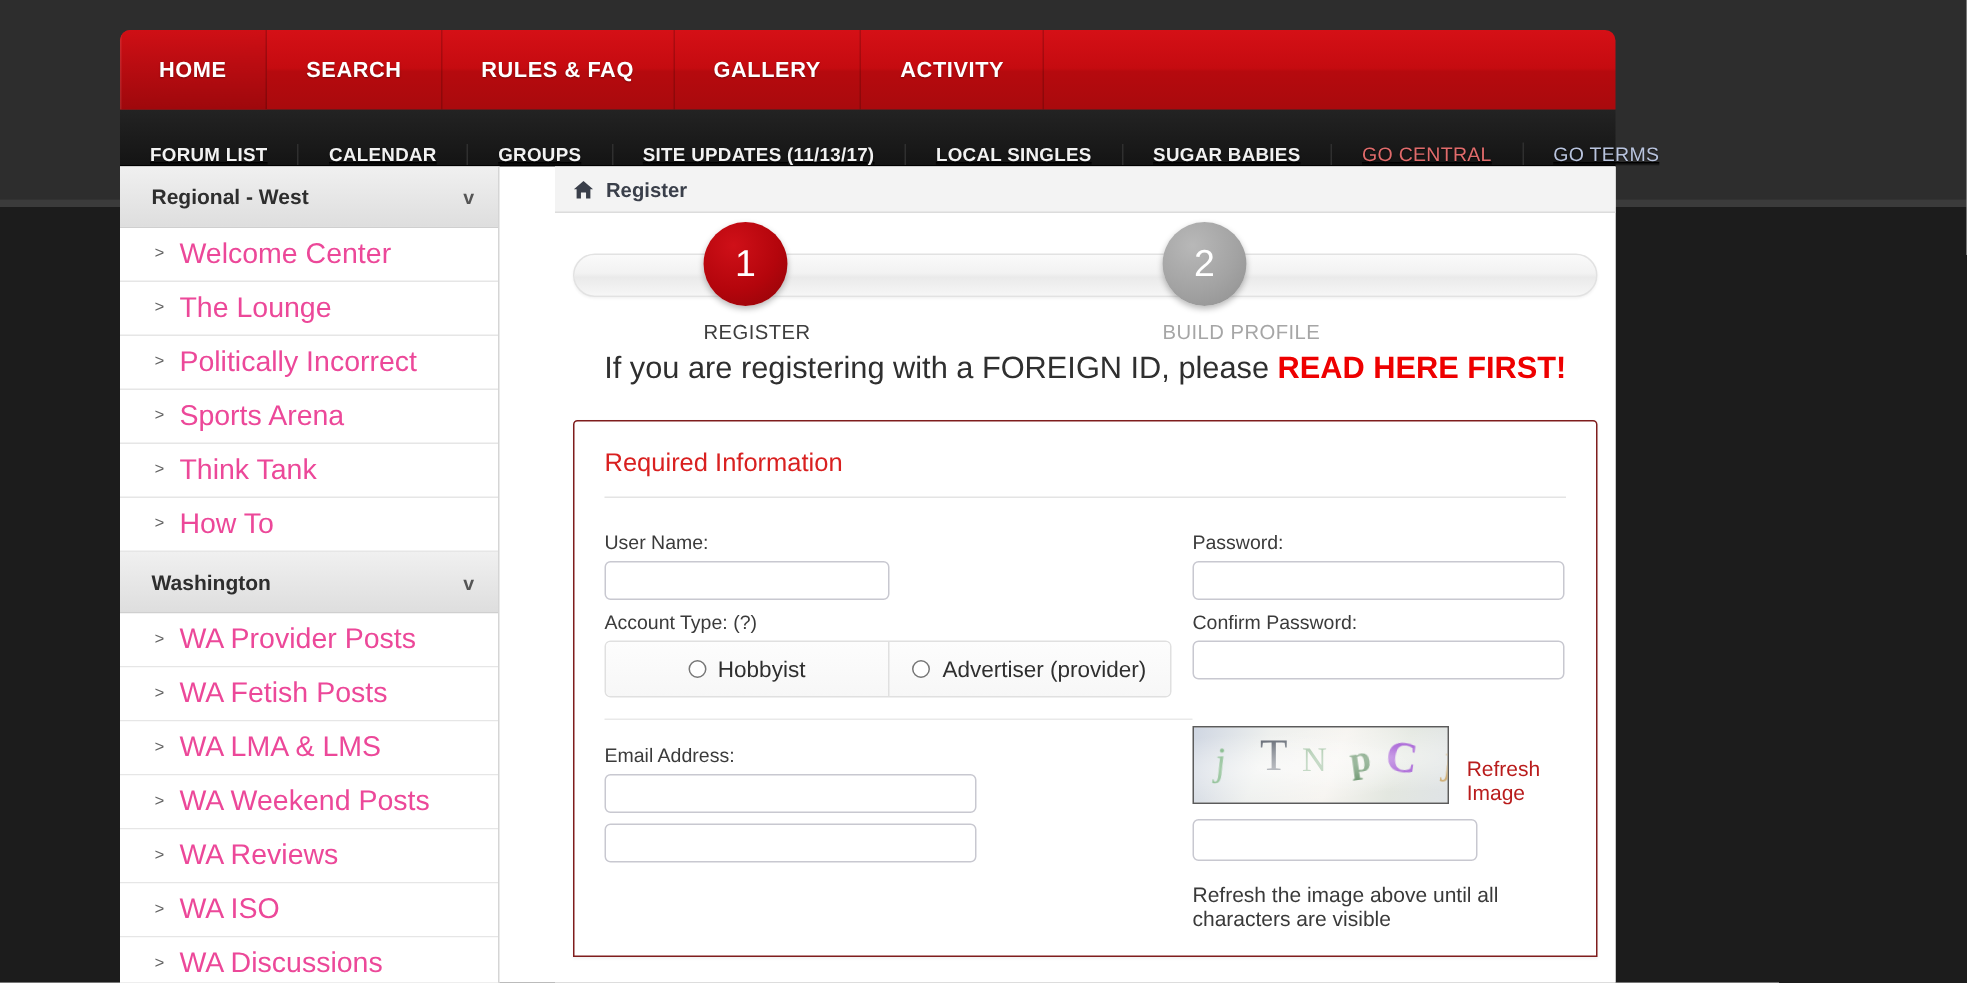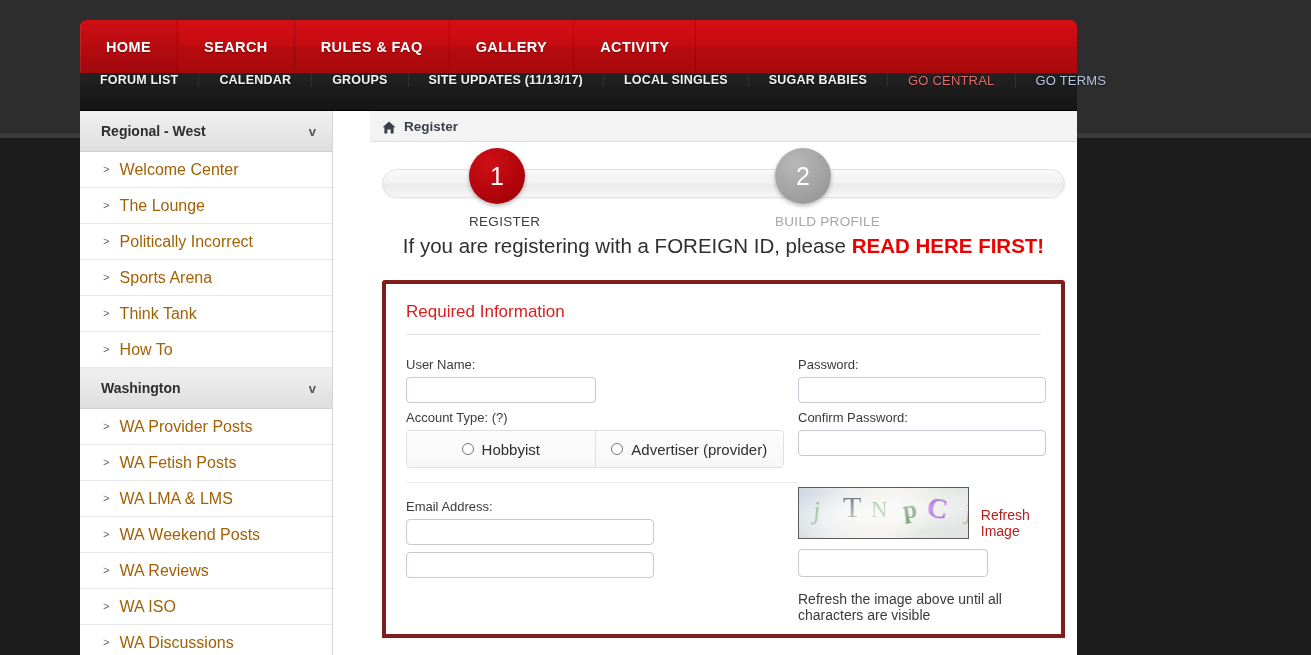--- a/index.html
+++ b/index.html
@@ -59,22 +59,23 @@
     background: linear-gradient(to bottom, #cf0f15 0%, #9e080c 100%);
     box-shadow: inset 1px 0 0 rgba(255,255,255,0.10);
   }
   .topnav-fill { flex: 1; }
 
   
   .subnav {
     height: 38px;
     background: linear-gradient(to bottom, #232323 0%, #141414 100%);
     display: flex;
-    align-items: flex-start;
+    align-items: flex-end;
     border-bottom: 1px solid #000;
+    text-decoration: underline;
   }
   .subnav-item {
     display: flex; align-items: center; justify-content: center;
     padding: 0 20px;
     color: #f2f2f2;
     font-size: 12.5px;
     font-weight: bold;
     letter-spacing: 0.2px;
     cursor: pointer;
     border-right: 1px solid #2f2f2f;
@@ -117,21 +118,21 @@
     height: 36px;
     display: flex; align-items: center;
     padding-left: 23px;
     border-bottom: 1px solid #e6e6e6;
     cursor: pointer;
     background: #fff;
   }
   .side-item-arrow {
     font-size: 11px; color: #666; margin-right: 10px; font-family: "Liberation Mono", monospace;
   }
-  .side-item-label { font-size: 16px; color: #a16207; }
+  .side-item-label { font-size: 19px; color: #ec4899; }
 
   
   .main {
     flex: 1;
     background: #ffffff;
     overflow: hidden;
   }
   .breadcrumb {
     height: 31px;
     background: #f3f3f3;
@@ -203,21 +204,21 @@
   .notice-link {
     color: #ee0000;
     font-weight: bold;
     cursor: pointer;
   }
 
   
   .panel {
     margin: 22px 12px 0 12px;
     background: #fff;
-    border: 4px solid #7f1d1d;
+    border: 1px solid #7f1d1d;
     border-radius: 3px 3px 0 0;
     box-shadow: 0 1px 2px rgba(0,0,0,0.05);
     padding: 18px 20px 20px 20px;
     height: 358px;
     overflow: hidden;
   }
   .panel-title {
     font-size: 17px;
     color: #d92020;
     padding-bottom: 12px;

